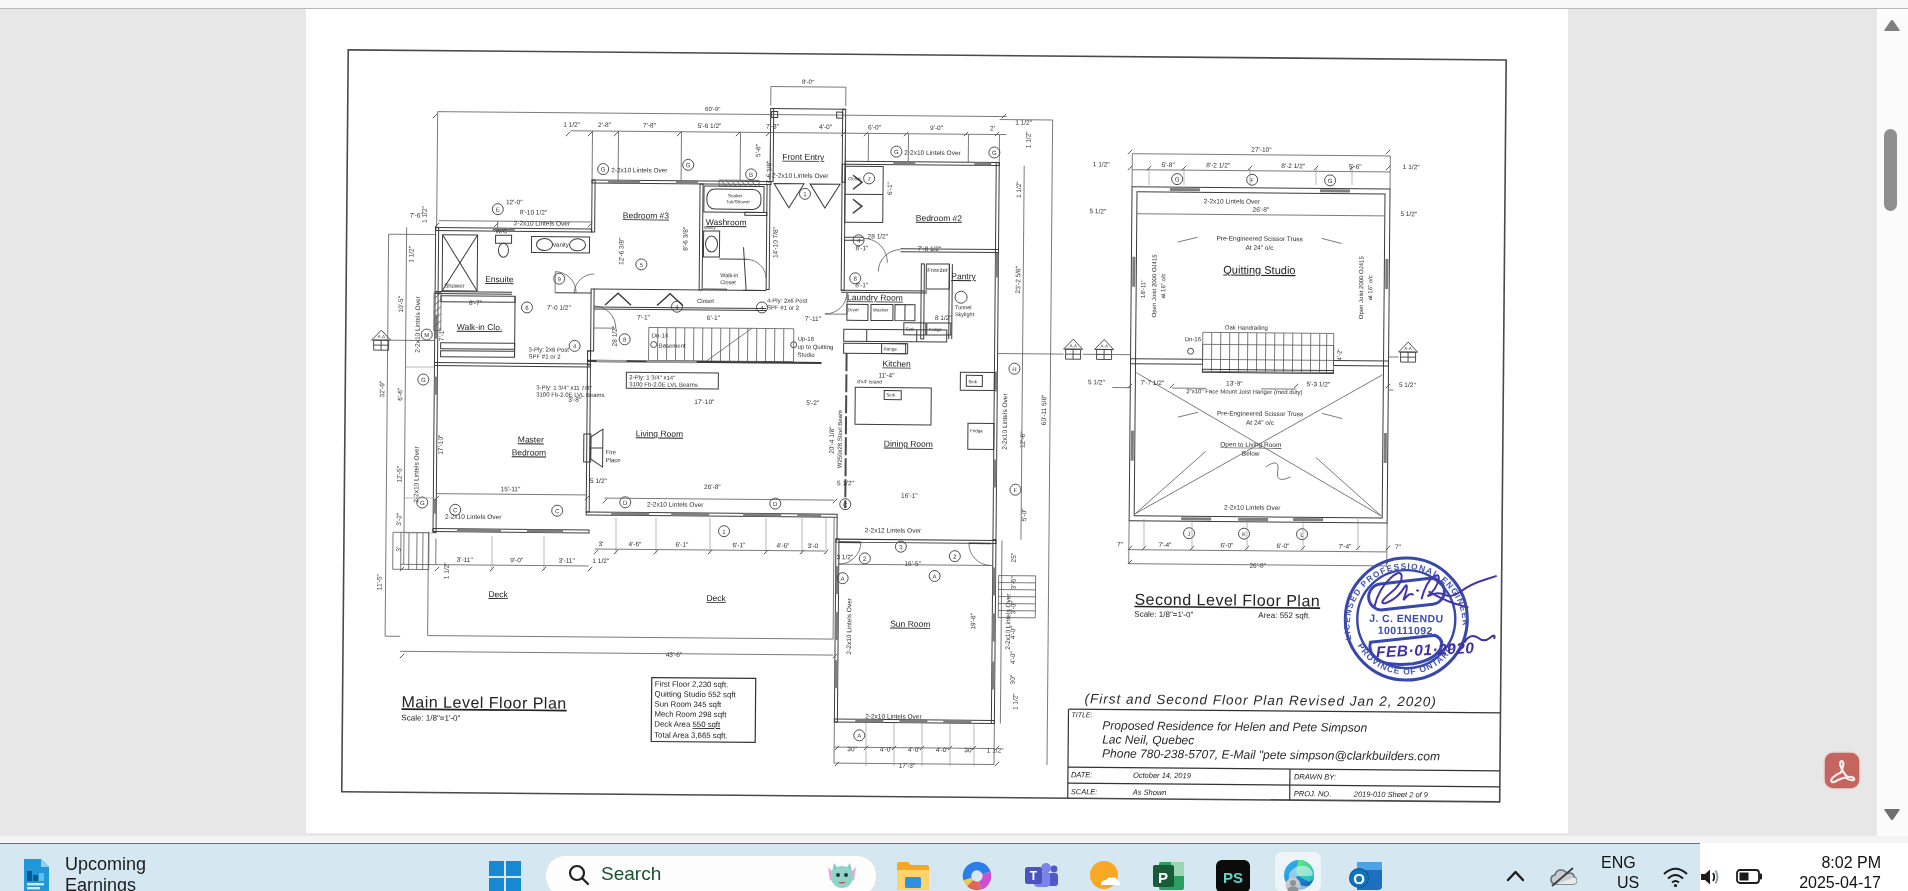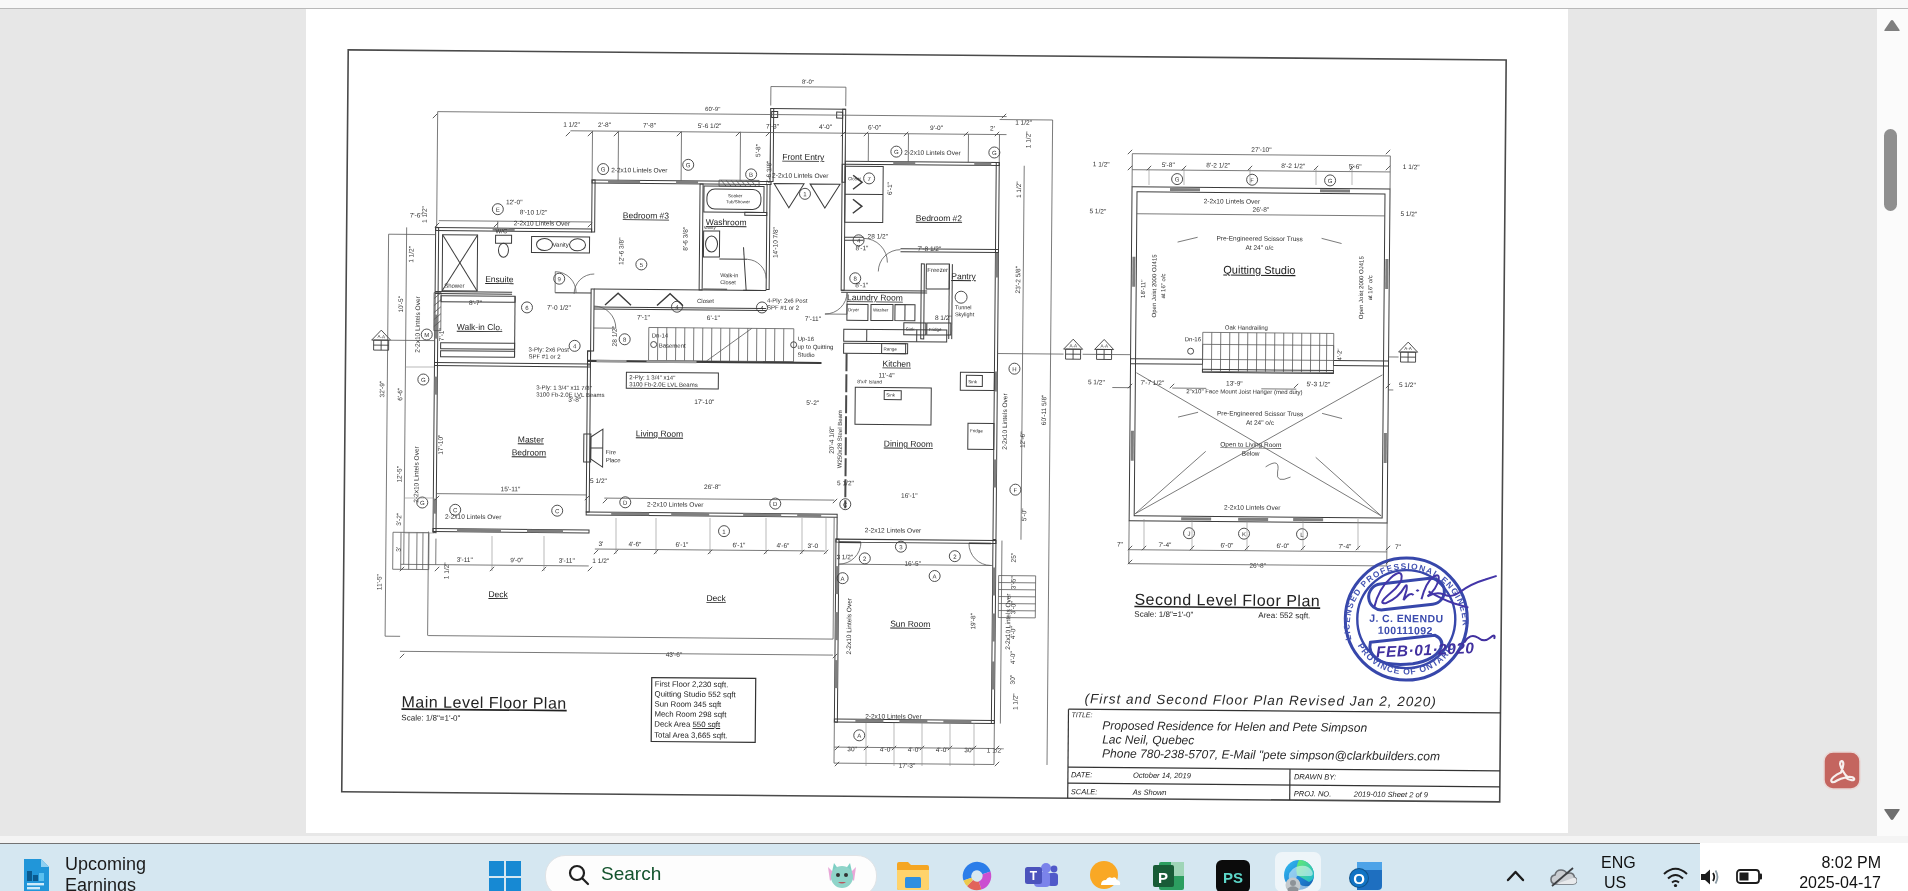--- a/index.html
+++ b/index.html
@@ -1275,21 +1275,21 @@
 <svg class="abs" style="left:1506px;top:26px" width="19" height="12" viewBox="0 0 19 12">
 <path d="M2 10 L9.5 2 L17 10" fill="none" stroke="#1c1c1c" stroke-width="2.4" stroke-linecap="round" stroke-linejoin="round"></path>
 </svg>
 
 <svg class="abs" style="left:1549px;top:23px" width="28" height="20" viewBox="0 0 28 20">
 <path d="M7 17 Q2 17 2 12.5 Q2 8.5 6 8 Q7 3 12 3 Q16 3 18 6.5 Q19 6 20.5 6 Q25 6 25.5 10.5 Q28 11.5 27.5 14.5 Q27 17 24 17 Z" fill="#c9cdd1" stroke="#6a6f74" stroke-width="1.6"></path>
 <path d="M7 17 L24 17 Q27 17 27.5 14.5 Q28 11.5 25.5 10.5 L7 17 Z" fill="#e8eaec"></path>
 <line x1="3" y1="19" x2="24" y2="1" stroke="#3c3f42" stroke-width="1.8"></line>
 </svg>
 
-<div class="abs" style="left:1601px;top:9px;font-size:16px;color:#111;line-height:20px;">ENG<br><span style="margin-left:3px">US</span></div>
+<div class="abs" style="left:1601px;top:9px;font-size:16px;color:#111;line-height:20px;">ENG<br><span style="margin-left:16px">US</span></div>
 
 <svg class="abs" style="left:1662px;top:23px" width="27" height="20" viewBox="0 0 27 20">
 <path d="M2 7 Q13.5 -3.5 25 7" fill="none" stroke="#1c1c1c" stroke-width="2"></path>
 <path d="M6 11.5 Q13.5 4.5 21 11.5" fill="none" stroke="#1c1c1c" stroke-width="2"></path>
 <path d="M10 15.5 Q13.5 12.5 17 15.5" fill="none" stroke="#1c1c1c" stroke-width="2"></path>
 <circle cx="13.5" cy="18.5" r="1.6" fill="#1c1c1c"></circle>
 </svg>
 
 <svg class="abs" style="left:1699px;top:23px" width="24" height="20" viewBox="0 0 24 20">
 <path d="M2 7 L6 7 L11 2.5 L11 17.5 L6 13 L2 13 Z" fill="#1c1c1c"></path>

